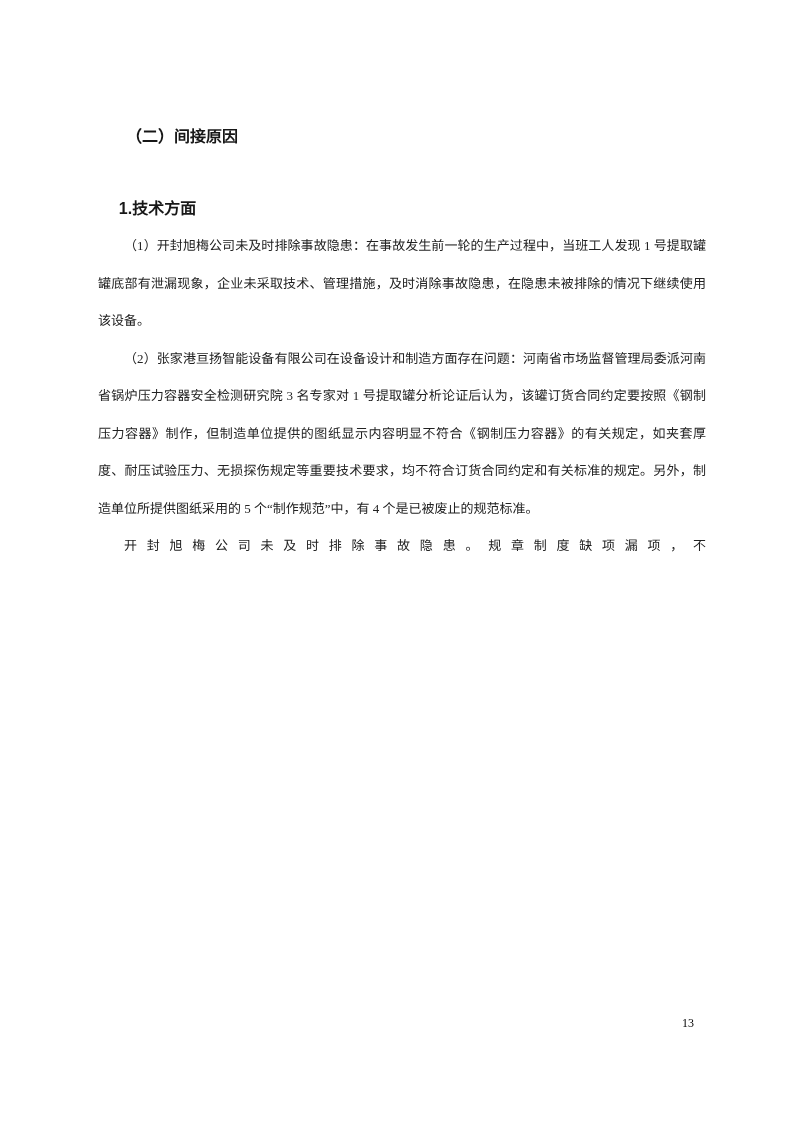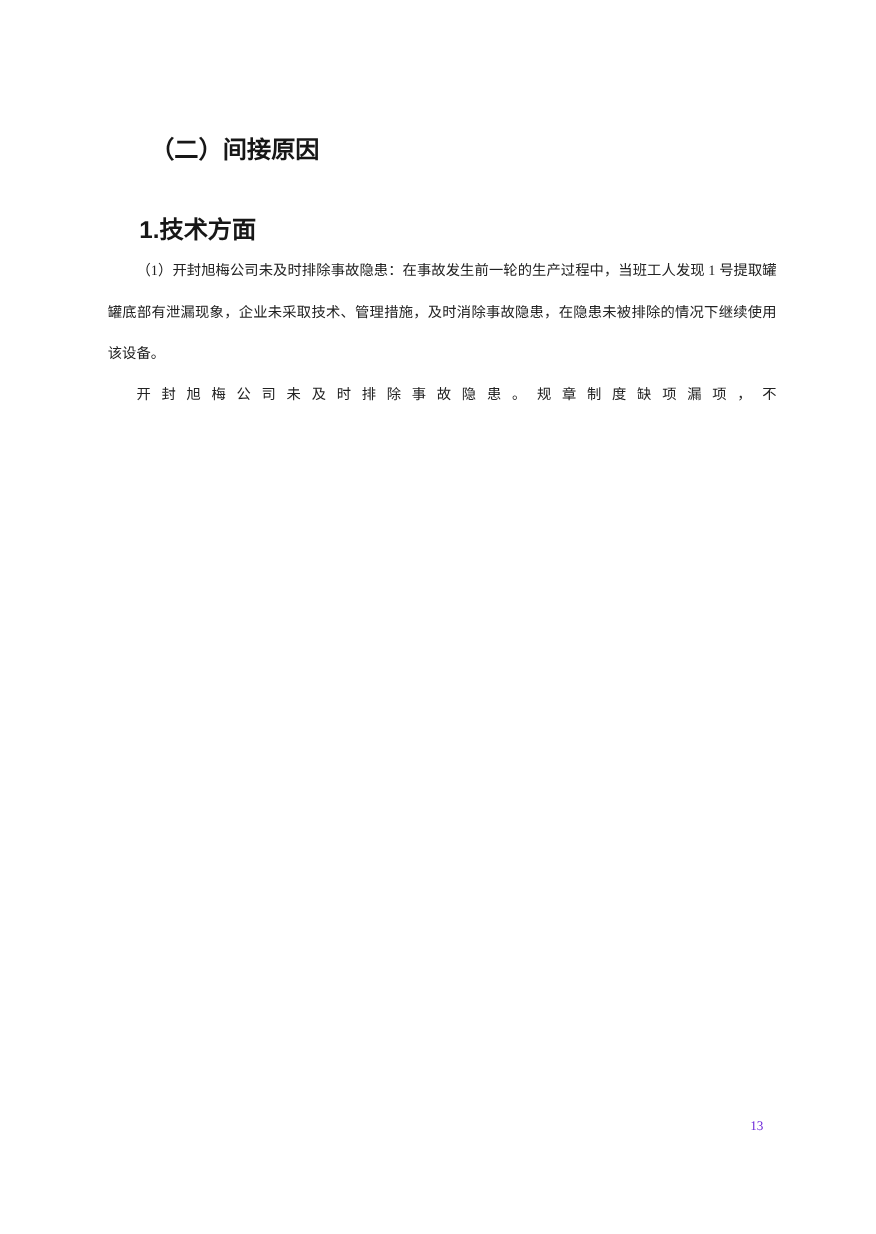--- a/index.html
+++ b/index.html
@@ -22,48 +22,49 @@
     left: 98px;
     width: 608px;
   }
   .content > * {
     margin: 0;
     line-height: 37.5px;
   }
   .h-major, .h-minor {
     font-family: "Liberation Sans", sans-serif;
     font-weight: bold;
-    font-size: 22px;
+    font-size: 16px;
     color: #171717;
   }
   .h-major { text-indent: 1.75em; }
   .h-minor { text-indent: 1.3em; margin-top: 34px; }
   .para {
     font-size: 13px;
     text-align: justify;
     text-indent: 2em;
     word-break: break-all;
     color: #222222;
   }
   .para.cut {
     text-align-last: justify;
   }
   .page-number {
     position: absolute;
     top: 1016px;
     right: 102px;
     font-size: 12px;
     font-family: "Liberation Serif", serif;
-    color: #6d28d9;
+    color: #000000;
   }
 </style>
 </head>
 <body>
 
 <div class="page">
   <div class="content">
     <h2 class="h-major">（二）间接原因</h2>
     <h3 class="h-minor">1.技术方面</h3>
     <p class="para">（1）开封旭梅公司未及时排除事故隐患：在事故发生前一轮的生产过程中，当班工人发现 1 号提取罐罐底部有泄漏现象，企业未采取技术、管理措施，及时消除事故隐患，在隐患未被排除的情况下继续使用该设备。</p>
+    <p class="para">（2）张家港亘扬智能设备有限公司在设备设计和制造方面存在问题：河南省市场监督管理局委派河南省锅炉压力容器安全检测研究院 3 名专家对 1 号提取罐分析论证后认为，该罐订货合同约定要按照《钢制压力容器》制作，但制造单位提供的图纸显示内容明显不符合《钢制压力容器》的有关规定，如夹套厚度、耐压试验压力、无损探伤规定等重要技术要求，均不符合订货合同约定和有关标准的规定。另外，制造单位所提供图纸采用的 5 个“制作规范”中，有 4 个是已被废止的规范标准。</p>
     <p class="para cut">开封旭梅公司未及时排除事故隐患。规章制度缺项漏项，不</p>
   </div>
   <div class="page-number">13</div>
 </div>
 
 </body></html>

